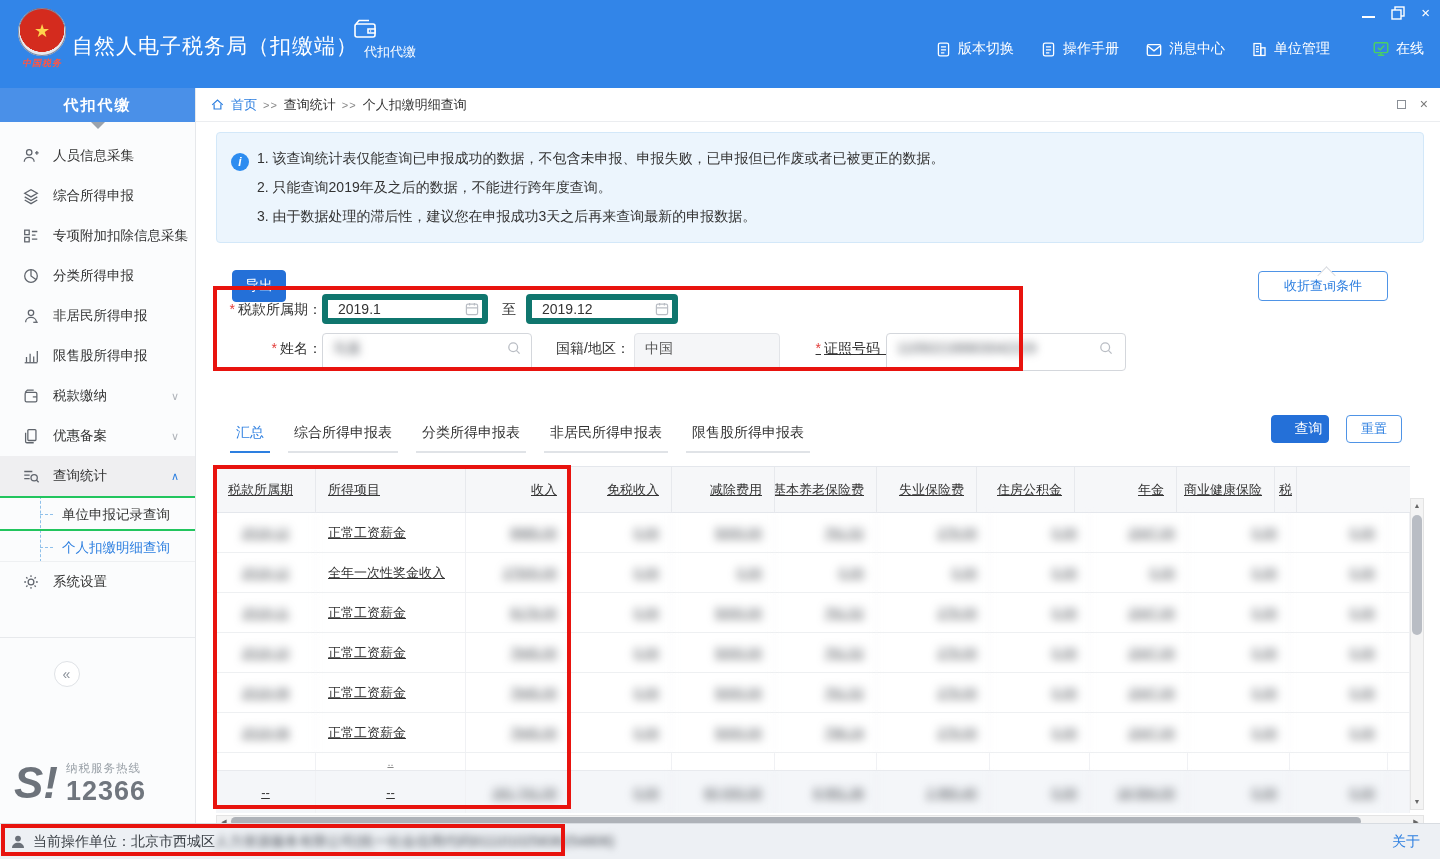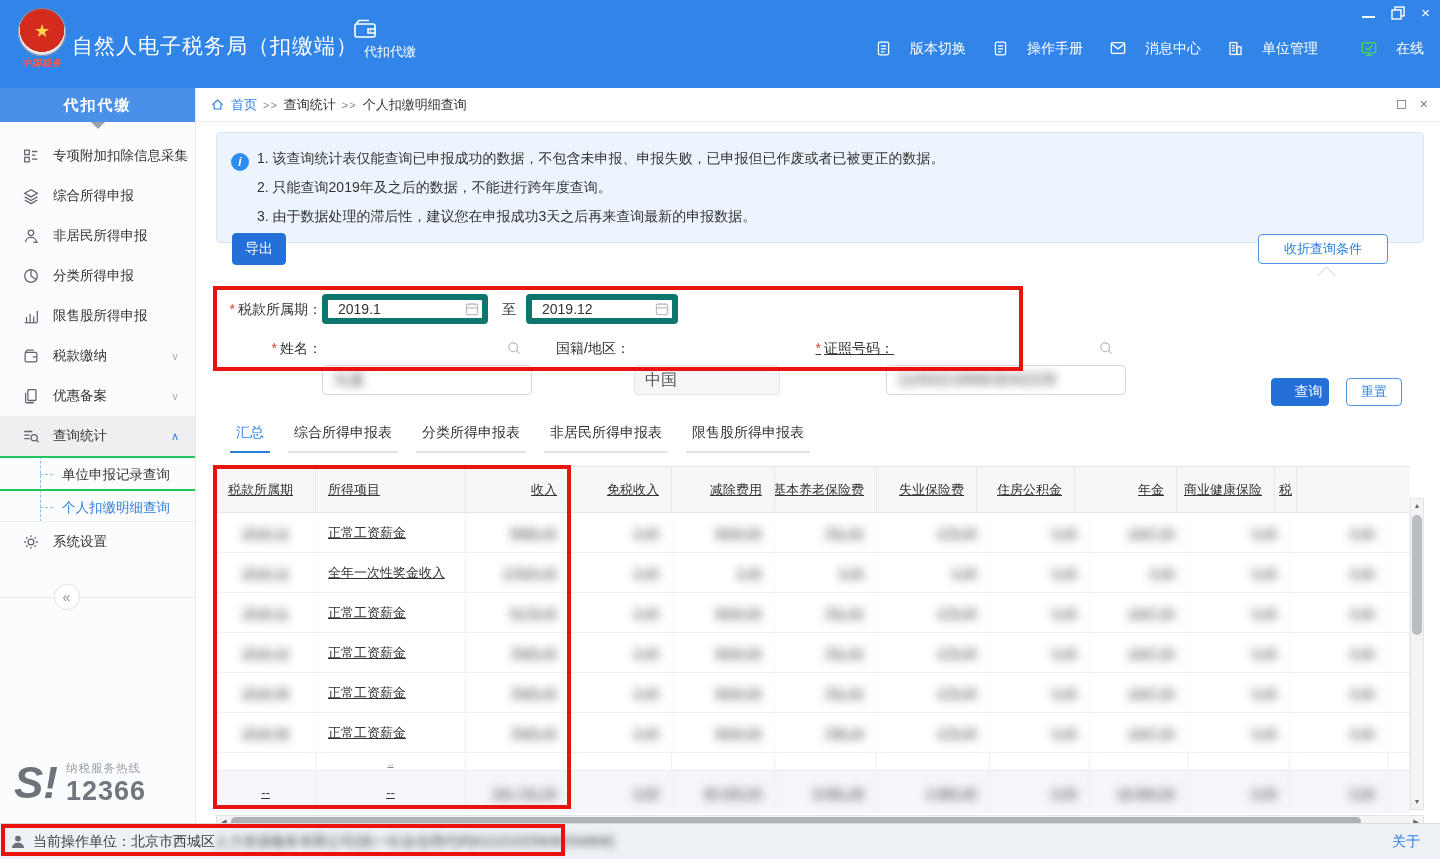--- a/index.html
+++ b/index.html
@@ -16,21 +16,21 @@
   .emblem .ring { width:48px; height:48px; margin:0 auto; border-radius:50%;
      background:radial-gradient(circle at 50% 45%, #d42b1e 0 62%, #e8e8ee 63% 78%, #9aa4b5 79% 100%);
      display:flex; align-items:center; justify-content:center; box-shadow:0 0 0 1px #7e8aa0 inset; }
   .emblem .star { color:#ffd34d; font-size:18px; line-height:1; margin-top:-2px; }
   .emblem .cn { display:block; font-size:9px; font-weight:bold; font-style:italic; color:#ff5545; margin-top:1px; letter-spacing:1px; }
   .apptitle { position:absolute; left:72px; top:32px; color:#fff; font-size:21px; letter-spacing:1px; }
   .hnav { position:absolute; left:352px; top:16px; width:76px; text-align:center; color:#fff; cursor:pointer; }
   .hnav .ico { margin:0 auto 6px; width:26px; height:26px; }
   .hnav .lbl { font-size:13px; }
   .hmenu { position:absolute; right:16px; top:40px; display:flex; align-items:center; gap:26px; color:#fff; }
-  .hmenu .item { display:flex; align-items:flex-start; gap:18px; font-size:14px; cursor:pointer; }
+  .hmenu .item { display:flex; align-items:flex-end; gap:6px; font-size:14px; cursor:pointer; }
   .hmenu .item.online { margin-left:16px; }
 
   
   .sidebar { position:absolute; left:0; top:88px; width:196px; height:735px; background:#fbfcfd; border-right:1px solid #e6e8eb; }
   .s-header { height:34px; background:#4a90e8; color:#fff; font-size:15px; font-weight:bold; text-align:center; line-height:34px; letter-spacing:2px; position:relative; }
   .s-header .notch { position:absolute; left:50%; bottom:-7px; margin-left:-7px; width:0; height:0;
      border-left:7px solid transparent; border-right:7px solid transparent; border-top:7px solid #9aa2ac; }
   .s-list { margin-top:14px; }
   .s-item { height:40px; display:flex; align-items:center; padding-left:22px; gap:13px; font-size:13.5px; color:#333; cursor:pointer; position:relative; }
   .s-item .sic { width:18px; height:18px; flex:0 0 18px; }
@@ -58,31 +58,31 @@
   .crumbbar .home { color:#2d7fe0; cursor:pointer; }
   .crumbbar .sep { color:#888; font-size:11px; letter-spacing:1px; }
   .crumbbar .cr { color:#333; }
   .crumb-ctl { position:absolute; right:12px; top:9px; display:flex; gap:14px; align-items:center; color:#777; }
   .crumb-ctl .sq { width:9px; height:9px; border:1.5px solid #8a8f96; display:inline-block; }
   .crumb-ctl .x { font-size:14px; line-height:14px; }
 
   .notice { position:absolute; left:20px; top:44px; width:1208px; background:#ecf5fd; border:1px solid #d3e8f9; border-radius:4px; padding:11px 16px 11px 14px; font-size:14px; color:#333; line-height:29px; }
   .notice .info { display:inline-block; width:18px; height:18px; border-radius:50%; background:#2d8cf0; color:#fff; font-size:12px; font-style:italic; font-weight:bold; text-align:center; line-height:18px; margin-right:8px; vertical-align:-3px; }
 
-  .btn { border-radius:4px; cursor:pointer; display:inline-flex; align-items:center; justify-content:center; }
+  .btn { border-radius:4px; cursor:pointer; display:inline-flex; align-items:center; justify-content:center;margin-top:37px; }
   .btn-primary { background:#2470d8; color:#fff; border:1px solid #2470d8; font-size:14px; }
   .btn-outline { background:#fff; color:#2d7fe0; border:1px solid #4f94e6; font-size:13px; }
   .export-btn { position:absolute; left:36px; top:145px; width:54px; height:32px; }
   .collapse-btn { position:absolute; left:1062px; top:146px; width:130px; height:30px; }
   .panel-notch { position:absolute; left:1124px; top:181px; width:13px; height:13px; background:#fff; border-left:1px solid #d8dbe0; border-top:1px solid #d8dbe0; transform:rotate(45deg); }
 
   .flabel { position:absolute; height:30px; line-height:30px; font-size:14px; color:#333; text-align:right; }
   .req { color:#e23c39; margin-right:3px; }
   .ipt { position:absolute; height:30px; border:6px solid #0f766e; border-radius:4px; background:#fff; font-size:14px; color:#333; padding:0 30px 0 10px; font-family:"Liberation Sans","DejaVu Sans",sans-serif; }
-  .iptbox { position:absolute; height:30px; border:1px solid #d4d7dc; border-radius:4px; background:#fff; font-size:16px; color:#333; line-height:28px; padding:0 30px 0 10px; overflow:hidden; white-space:nowrap;margin-top:32px; }
+  .iptbox { position:absolute; height:38px; border:1px solid #d4d7dc; border-radius:4px; background:#fff; font-size:14px; color:#333; line-height:28px; padding:0 30px 0 10px; overflow:hidden; white-space:nowrap; }
   .iptbox.disabled { background:#f5f6f8; border-color:#e2e4e8; color:#555; }
   .ipt-ico { position:absolute; top:7px; width:16px; height:16px; }
   .query-btn { position:absolute; left:1075px; top:290px; width:58px; height:28px;padding-left:17px; }
   .reset-btn { position:absolute; left:1150px; top:290px; width:56px; height:28px; }
 
   .tabs { position:absolute; left:34px; top:336px; display:flex; gap:18px;font-family:Liberation Mono, monospace; }
   .tab { font-size:14px; color:#333; padding:0 6px 9px; border-bottom:2px solid #e0e3e7; cursor:pointer; white-space:nowrap; }
   .tab.active { color:#2d7fe0; border-bottom-color:#2d7fe0; }
 
   
@@ -210,55 +210,65 @@
 
   <div class="sidebar">
     <div class="s-header">
       <span>代扣代缴</span>
       <span class="notch"></span>
     </div>
     <div class="s-list">
       <div class="s-item">
         <span class="sic">
             <svg width="18" height="18" viewBox="0 0 20 20" fill="none" stroke="#5f646c" stroke-width="1.4">
+              <circle cx="8" cy="6" r="3"></circle>
+              <path d="M2.5 16.5c0-3 2.5-5 5.5-5s5.5 2 5.5 5"></path>
+              <path d="M14.5 6.5h4M16.5 4.5v4"></path>
+            </svg>
+          </span>
+        <span>人员信息采集</span>
+      </div>
+      <div class="s-item">
+        <span class="sic">
+            <svg width="18" height="18" viewBox="0 0 20 20" fill="none" stroke="#5f646c" stroke-width="1.4">
+              <path d="m3 7 7-4 7 4-7 4-7-4Z"></path>
+              <path d="m3 11 7 4 7-4"></path>
+              <path d="m3 14.5 7 4 7-4"></path>
+            </svg>
+          </span>
+        <span>综合所得申报</span>
+      </div>
+      <div class="s-item">
+        <span class="sic">
+            <svg width="18" height="18" viewBox="0 0 20 20" fill="none" stroke="#5f646c" stroke-width="1.4">
               <rect x="3" y="3.5" width="5" height="5"></rect>
               <rect x="3" y="11.5" width="5" height="5"></rect>
               <path d="M11 5h6M11 9h4M11 13.5h6"></path>
             </svg>
           </span>
         <span>专项附加扣除信息采集</span>
       </div>
       <div class="s-item">
         <span class="sic">
             <svg width="18" height="18" viewBox="0 0 20 20" fill="none" stroke="#5f646c" stroke-width="1.4">
-              <path d="m3 7 7-4 7 4-7 4-7-4Z"></path>
-              <path d="m3 11 7 4 7-4"></path>
-              <path d="m3 14.5 7 4 7-4"></path>
-            </svg>
-          </span>
-        <span>综合所得申报</span>
+              <circle cx="10" cy="10" r="7"></circle>
+              <path d="M10 3v7l5.5 4"></path>
+            </svg>
+          </span>
+        <span>分类所得申报</span>
       </div>
       <div class="s-item">
         <span class="sic">
             <svg width="18" height="18" viewBox="0 0 20 20" fill="none" stroke="#5f646c" stroke-width="1.4">
               <circle cx="10" cy="6.5" r="3"></circle>
               <path d="M4 17c0-3.5 3-5.5 6-5.5s6 2 6 5.5"></path>
               <path d="M12.5 17h5"></path>
             </svg>
           </span>
         <span>非居民所得申报</span>
-      </div>
-      <div class="s-item">
-        <span class="sic">
-            <svg width="18" height="18" viewBox="0 0 20 20" fill="none" stroke="#5f646c" stroke-width="1.4">
-              <circle cx="10" cy="10" r="7"></circle>
-              <path d="M10 3v7l5.5 4"></path>
-            </svg>
-          </span>
-        <span>分类所得申报</span>
       </div>
       <div class="s-item">
         <span class="sic">
             <svg width="18" height="18" viewBox="0 0 20 20" fill="none" stroke="#5f646c" stroke-width="1.4">
               <path d="M3 17.5h14"></path>
               <path d="M5 17V11M9 17V7.5M13 17v-6.5M17 17V4.5"></path>
             </svg>
           </span>
         <span>限售股所得申报</span>
       </div>

